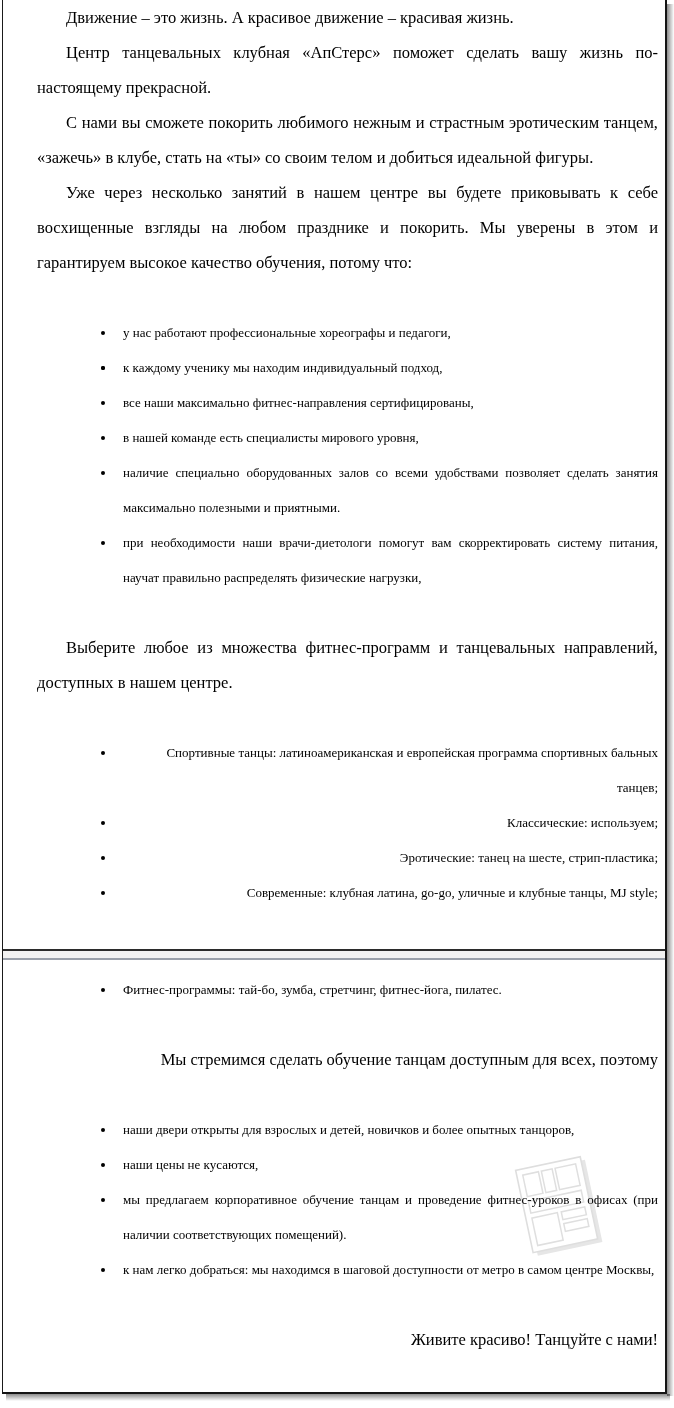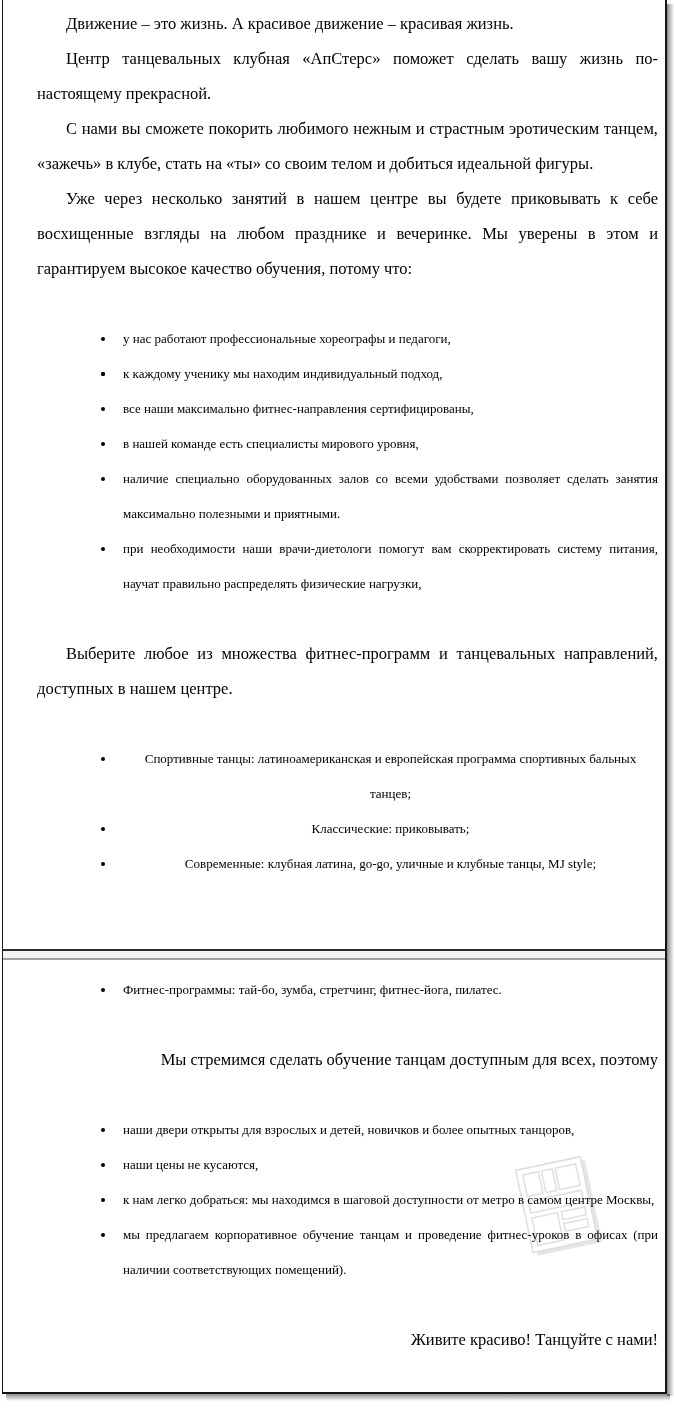--- a/index.html
+++ b/index.html
@@ -68,21 +68,21 @@
   }
   .page-break .pb-gray {
     position: absolute; left: 0; top: 9px; width: 100%; height: 2px;
     background: #9aa0aa;
   }
 
   
   .content {
     position: absolute;
     left: 37px;
-    top: 6px;
+    top: 0;
     width: 621px;   
   }
 
   p.para {
     margin: 0;
     font-size: 16.5px;
     line-height: 35px;
     text-align: justify;
     text-indent: 29px;
     letter-spacing: 0;
@@ -103,21 +103,21 @@
   }
   ul.blist > li {
     position: relative;
     margin: 0;
     padding-left: 86px;   
     font-size: 13px;
     line-height: 35px;
     text-align: justify;
   }
   ul.blist > li.left {
-    text-align: center;
+    text-align: right;
     font-family: Liberation Serif, serif;
   }
   ul.blist > li .bullet-dot {
     position: absolute;
     left: 64px;
     top: 16px;
     width: 4px;
     height: 4px;
     border-radius: 50%;
     background: #000000;
@@ -180,21 +180,21 @@
   </div>
 
   <div class="content">
 
     <p class="para just">Движение – это жизнь. А красивое движение – красивая жизнь.</p>
 
     <p class="para just">Центр танцевальных клубная «АпСтерс» поможет сделать вашу жизнь по-настоящему прекрасной.</p>
 
     <p class="para just">С нами вы сможете покорить любимого нежным и страстным эротическим танцем, «зажечь» в клубе, стать на «ты» со своим телом и добиться идеальной фигуры.</p>
 
-    <p class="para just">Уже через несколько занятий в нашем центре вы будете приковывать к себе восхищенные взгляды на любом празднике и вечеринке. Мы уверены в этом и гарантируем высокое качество обучения, потому что:</p>
+    <p class="para just">Уже через несколько занятий в нашем центре вы будете приковывать к себе восхищенные взгляды на любом празднике и покорить. Мы уверены в этом и гарантируем высокое качество обучения, потому что:</p>
 
     <div class="spacer-para"></div>
 
     <ul class="blist">
       <li class="just">
         <span class="bullet-dot"></span>
         <span class="li-text">у нас работают профессиональные хореографы и педагоги,</span>
       </li>
       <li class="just">
         <span class="bullet-dot"></span>
@@ -227,21 +227,25 @@
 
     <div class="spacer-para"></div>
 
     <ul class="blist">
       <li class="left">
         <span class="bullet-dot"></span>
         <span class="li-text">Спортивные танцы: латиноамериканская и европейская программа спортивных бальных танцев;</span>
       </li>
       <li class="left">
         <span class="bullet-dot"></span>
-        <span class="li-text">Классические: приковывать;</span>
+        <span class="li-text">Классические: используем;</span>
+      </li>
+      <li class="left">
+        <span class="bullet-dot"></span>
+        <span class="li-text">Эротические: танец на шесте, стрип-пластика;</span>
       </li>
       <li class="left">
         <span class="bullet-dot"></span>
         <span class="li-text">Современные: клубная латина, go-go, уличные и клубные танцы, MJ style;</span>
       </li>
     </ul>
   </div>
 
   <div class="page-break" style="top:949px;">
     <div class="pb-dark"></div>
@@ -268,26 +272,26 @@
       <li class="just">
         <span class="bullet-dot"></span>
         <span class="li-text">наши двери открыты для взрослых и детей, новичков и более опытных танцоров,</span>
       </li>
       <li class="just">
         <span class="bullet-dot"></span>
         <span class="li-text">наши цены не кусаются,</span>
       </li>
       <li class="just">
         <span class="bullet-dot"></span>
+        <span class="li-text">мы предлагаем корпоративное обучение танцам и проведение фитнес-уроков в офисах (при наличии соответствующих помещений).</span>
+      </li>
+      <li class="just">
+        <span class="bullet-dot"></span>
         <span class="li-text">к нам легко добраться: мы находимся в шаговой доступности от метро в самом центре Москвы,</span>
       </li>
-      <li class="just">
-        <span class="bullet-dot"></span>
-        <span class="li-text">мы предлагаем корпоративное обучение танцам и проведение фитнес-уроков в офисах (при наличии соответствующих помещений).</span>
-      </li>
     </ul>
 
     <div class="spacer-para"></div>
 
     <p class="para noindent left">Живите красиво! Танцуйте с нами!</p>
   </div>
 
 </div>
 
 </body></html>

